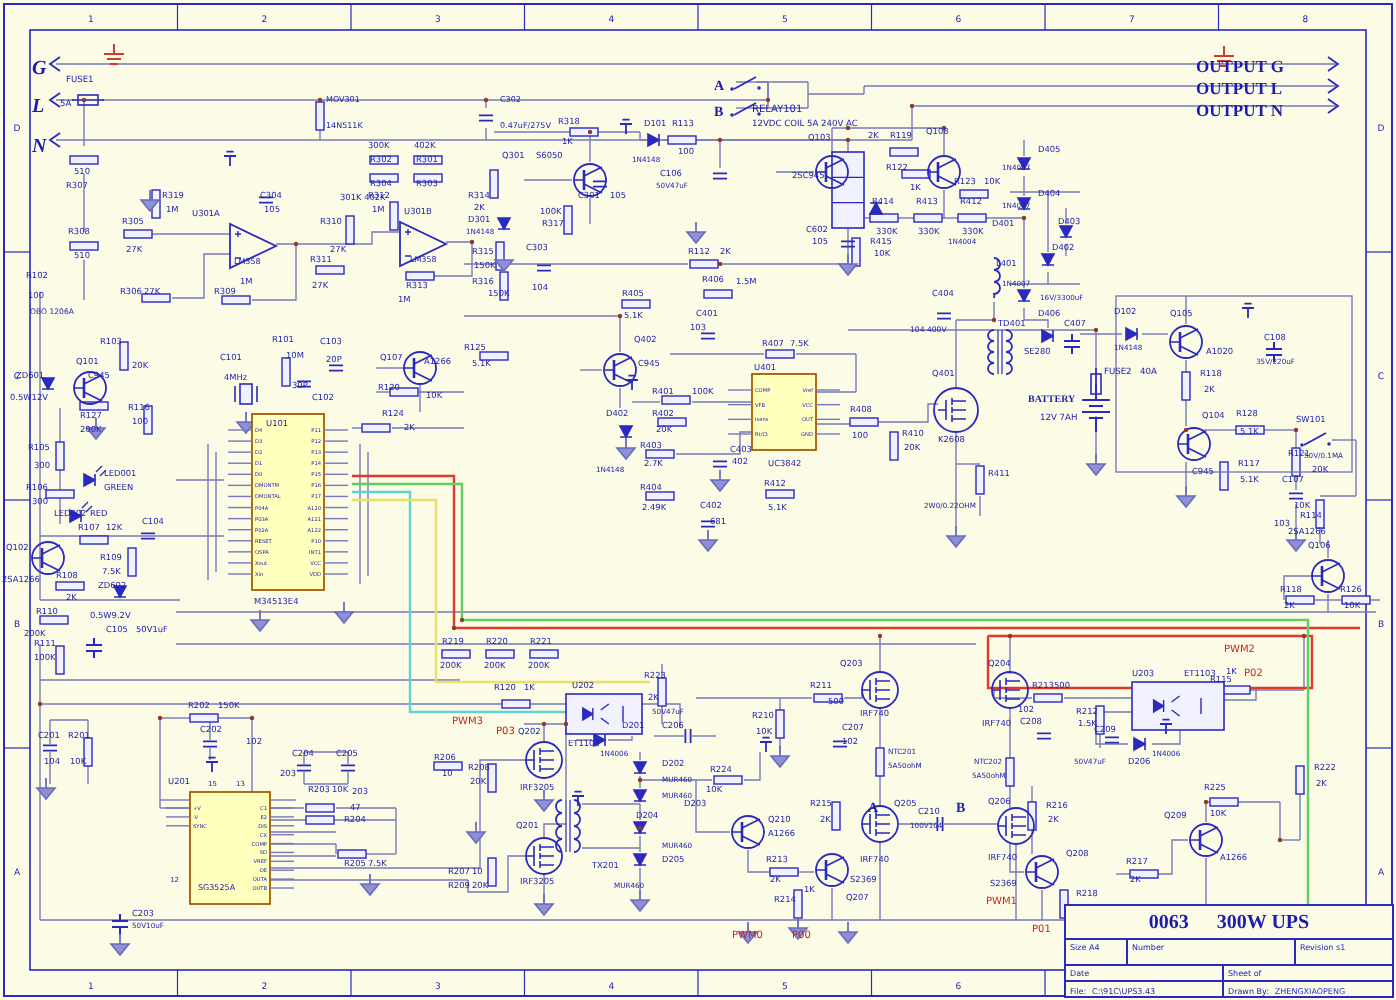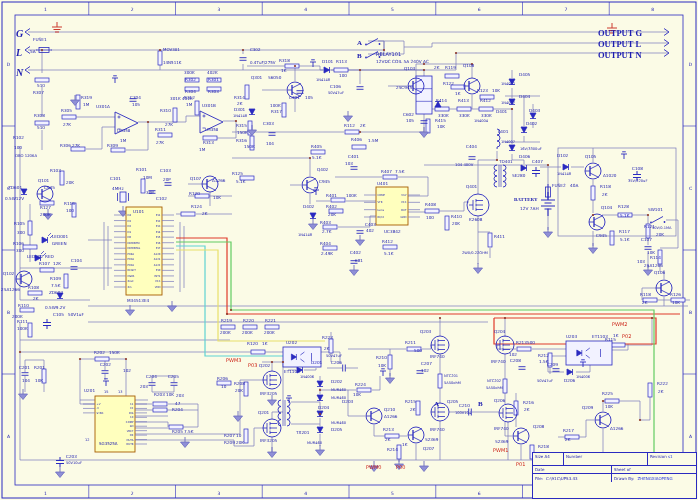--- a/index.html
+++ b/index.html
@@ -1099,20 +1099,24 @@
       <text x="613" y="337" font-size="4.2" fill="#1c1cb0" text-anchor="start" style="font-family:&quot;DejaVu Sans&quot;,sans-serif;font-weight:normal;font-style:normal">1K</text>
       <text x="547" y="366" font-size="4.2" fill="#1c1cb0" text-anchor="start" style="font-family:&quot;DejaVu Sans&quot;,sans-serif;font-weight:normal;font-style:normal">C209</text>
       <text x="537" y="382" font-size="3.6" fill="#1c1cb0" text-anchor="start" style="font-family:&quot;DejaVu Sans&quot;,sans-serif;font-weight:normal;font-style:normal">50V47uF</text>
       <text x="564" y="382" font-size="4.2" fill="#1c1cb0" text-anchor="start" style="font-family:&quot;DejaVu Sans&quot;,sans-serif;font-weight:normal;font-style:normal">D206</text>
       <text x="576" y="378" font-size="3.6" fill="#1c1cb0" text-anchor="start" style="font-family:&quot;DejaVu Sans&quot;,sans-serif;font-weight:normal;font-style:normal">1N4006</text>
       <text x="459" y="407" font-size="4.2" fill="#1c1cb0" text-anchor="start" style="font-family:&quot;DejaVu Sans&quot;,sans-serif;font-weight:normal;font-style:normal">C210</text>
       <text x="455" y="414" font-size="3.6" fill="#1c1cb0" text-anchor="start" style="font-family:&quot;DejaVu Sans&quot;,sans-serif;font-weight:normal;font-style:normal">100V104</text>
     </svg>
 
   <div id="tblock">
+    <div class="row1">
+      <span>0063</span>
+      <span>300W UPS</span>
+    </div>
     <div class="row2">
       <div class="c1">
         <span>Size</span>&nbsp;<span>A4</span>
       </div>
       <div class="c2">
         <span>Number</span>
       </div>
       <div class="c3">
         <span>Revision</span>&nbsp;<span class="blue">s1</span>
       </div>

